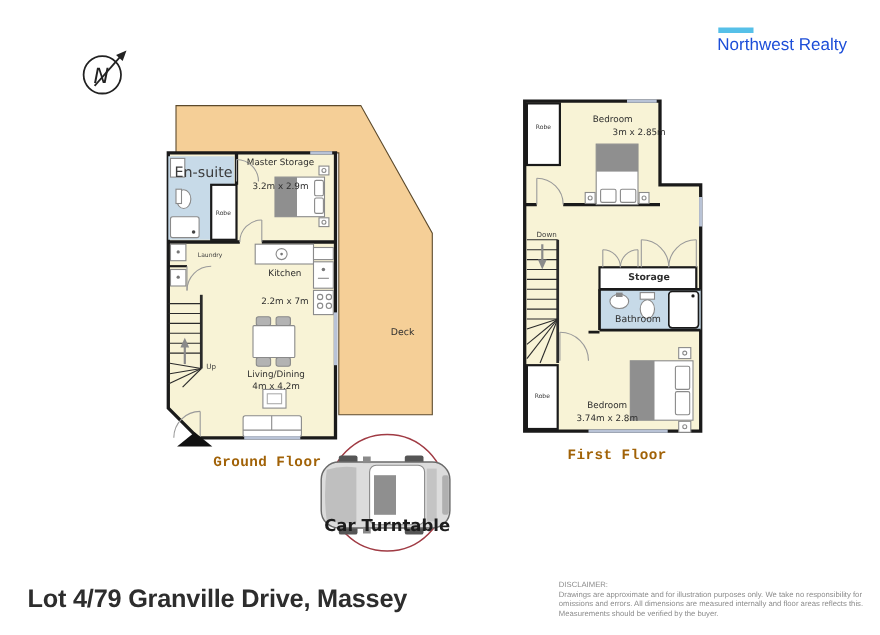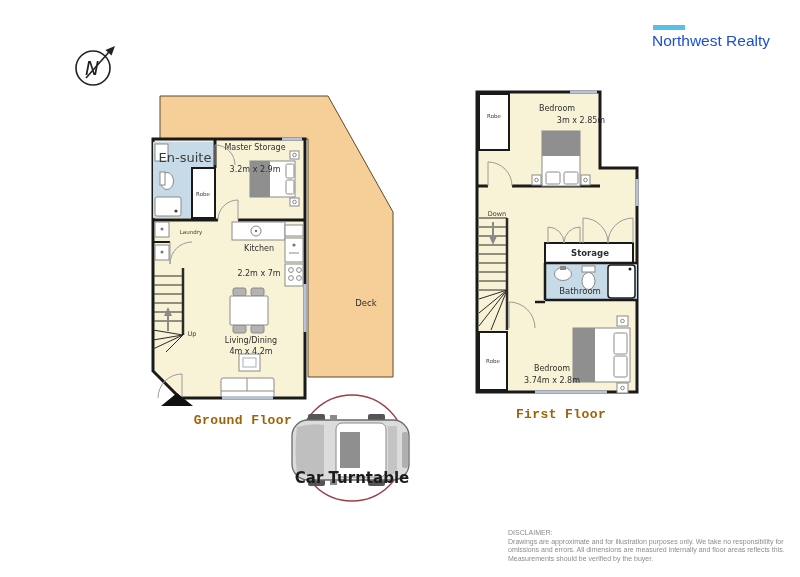--- a/index.html
+++ b/index.html
@@ -281,18 +281,19 @@
   <div class="lbl" style="left:557px;top:109px;">Bedroom</div>
   <div class="lbl" style="left:557px;top:121px;margin-left:24px;">3m x 2.85m</div>
   <div class="lbl s" style="left:497px;top:214px;text-align:center;">Down</div>
   <div class="lbl" style="left:590px;top:253px;font-size:8.5px;font-weight:bold;">Storage</div>
   <div class="lbl" style="left:580px;top:291px;font-size:8.5px;">Bathroom</div>
   <div class="lbl xs" style="left:493px;top:362px;">Robe</div>
   <div class="lbl" style="left:552px;top:369px;">Bedroom</div>
   <div class="lbl" style="left:552px;top:381px;">3.74m x 2.8m</div>
   <div class="lbl cap" style="left:561px;top:414px;">First Floor</div>
 
+  <div class="address">Lot 4/79 Granville Drive, Massey</div>
   <div class="disclaimer">
     <div>DISCLAIMER:</div>
     <div>Drawings are approximate and for illustration purposes only. We take no responsibility for omissions and errors. All dimensions are measured internally and floor areas reflects this. Measurements should be verified by the buyer.</div>
   </div>
 
 </div>
 
 </body></html>

